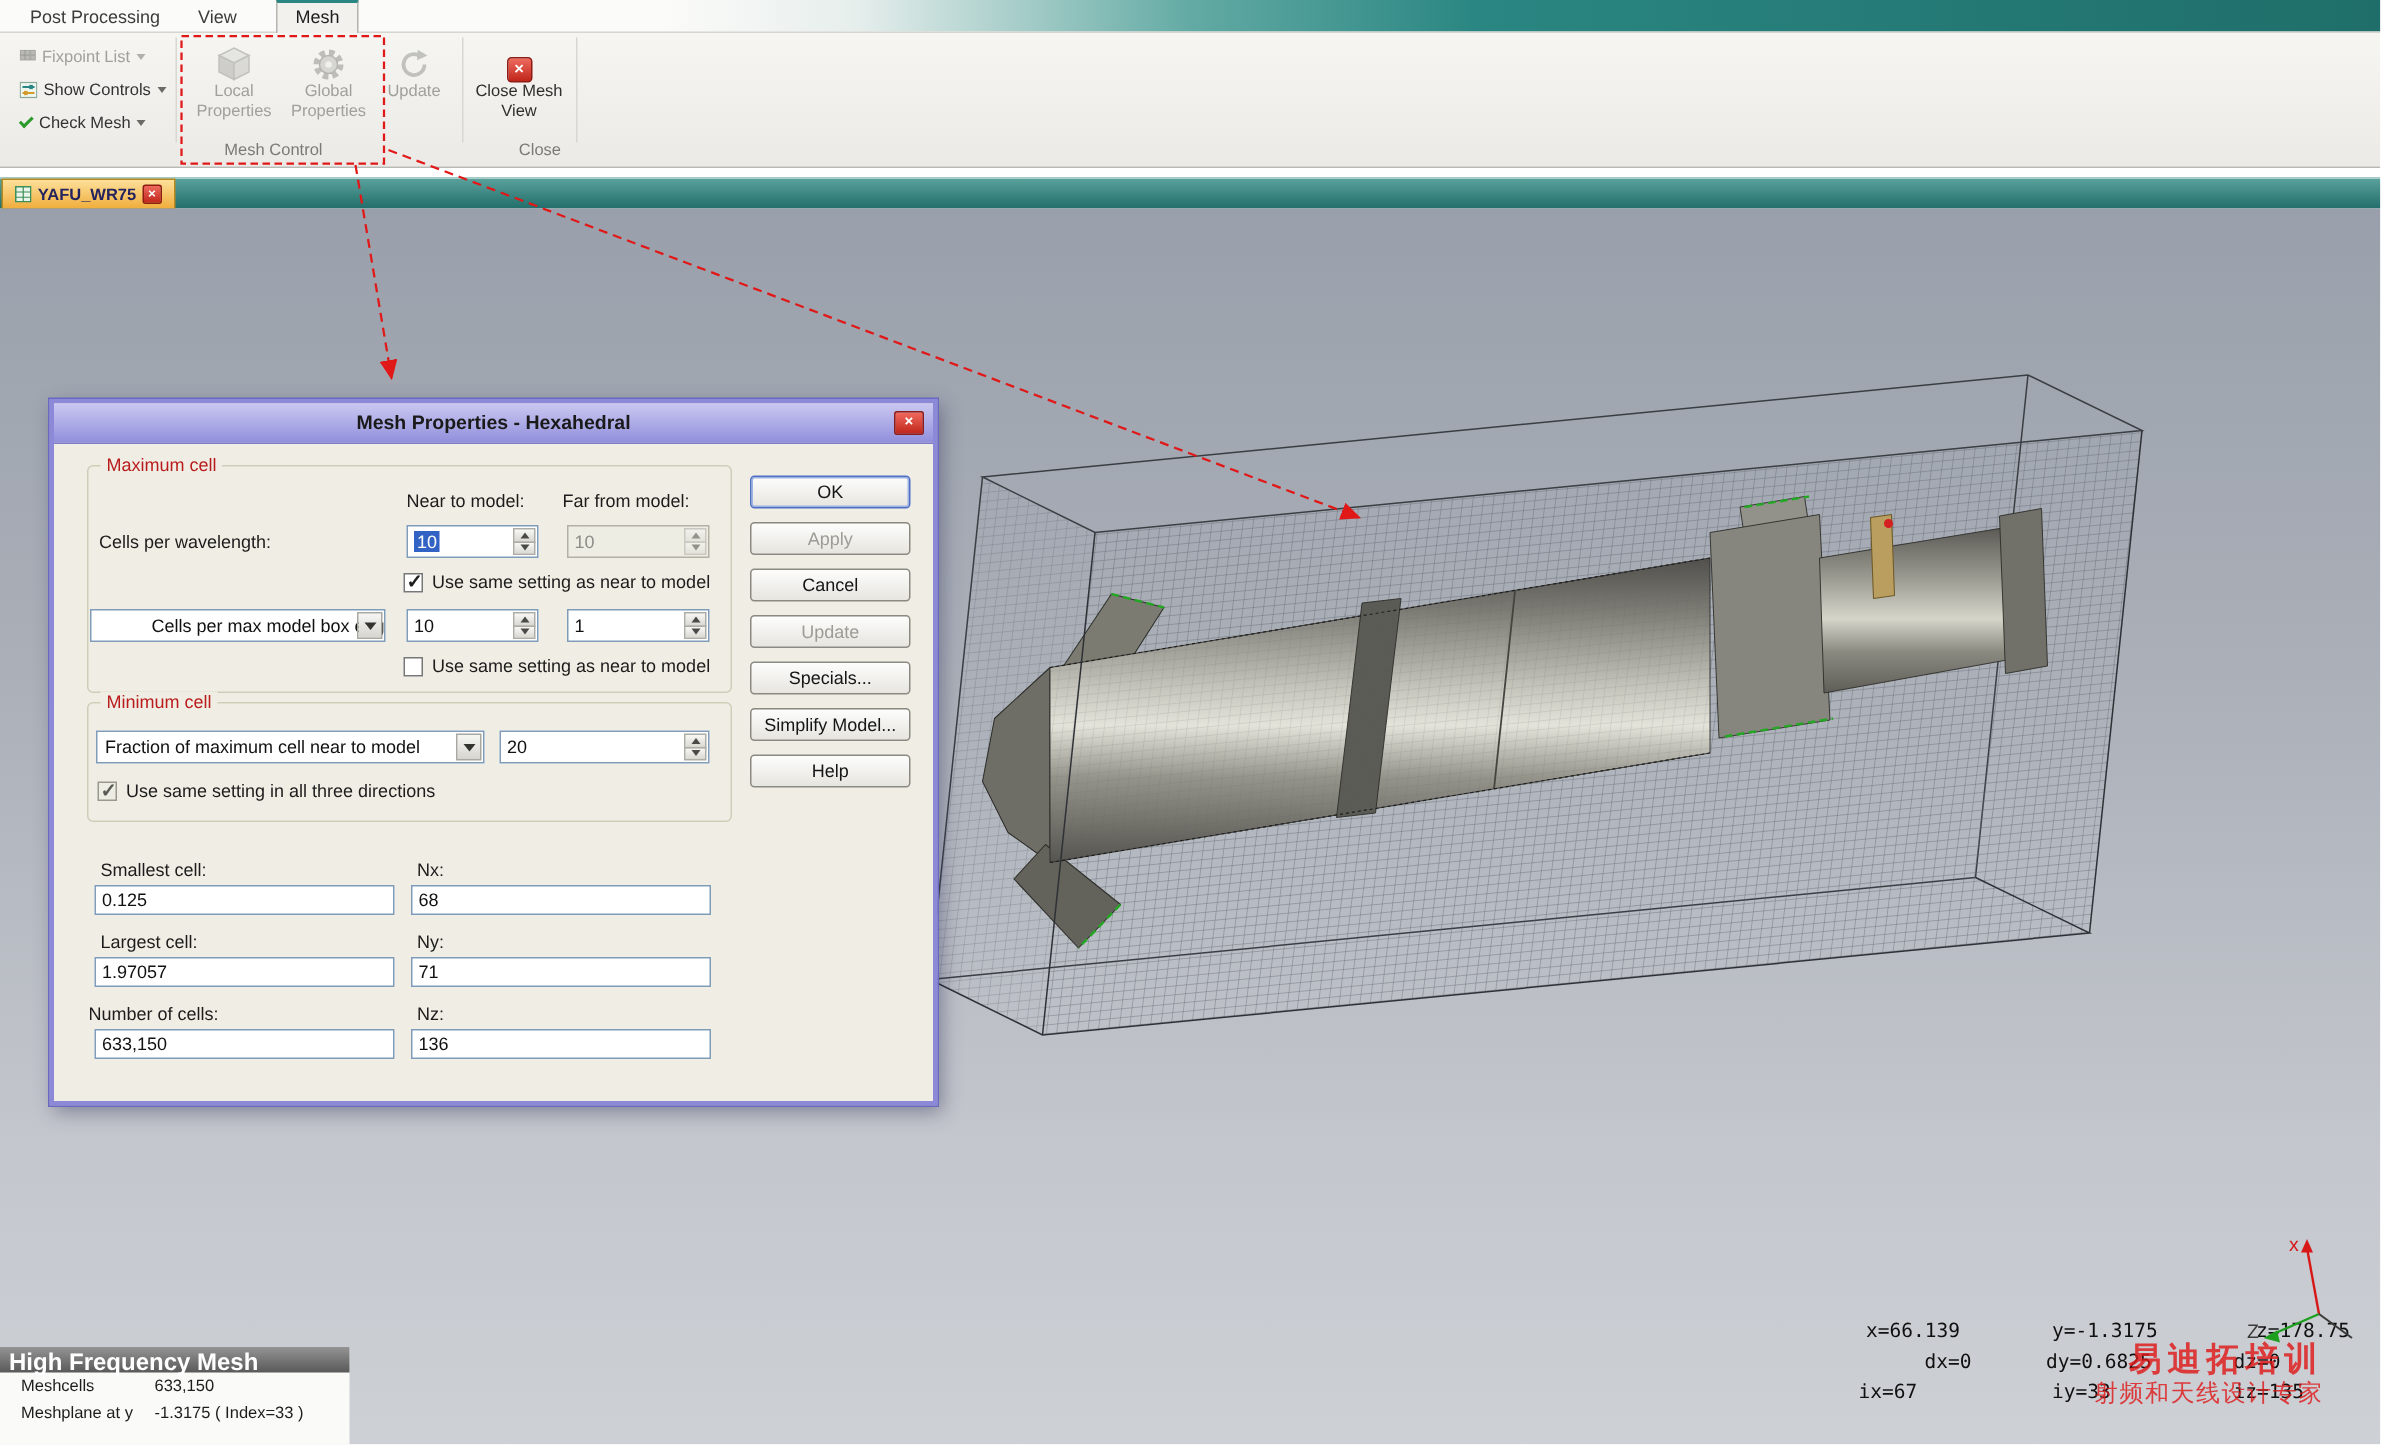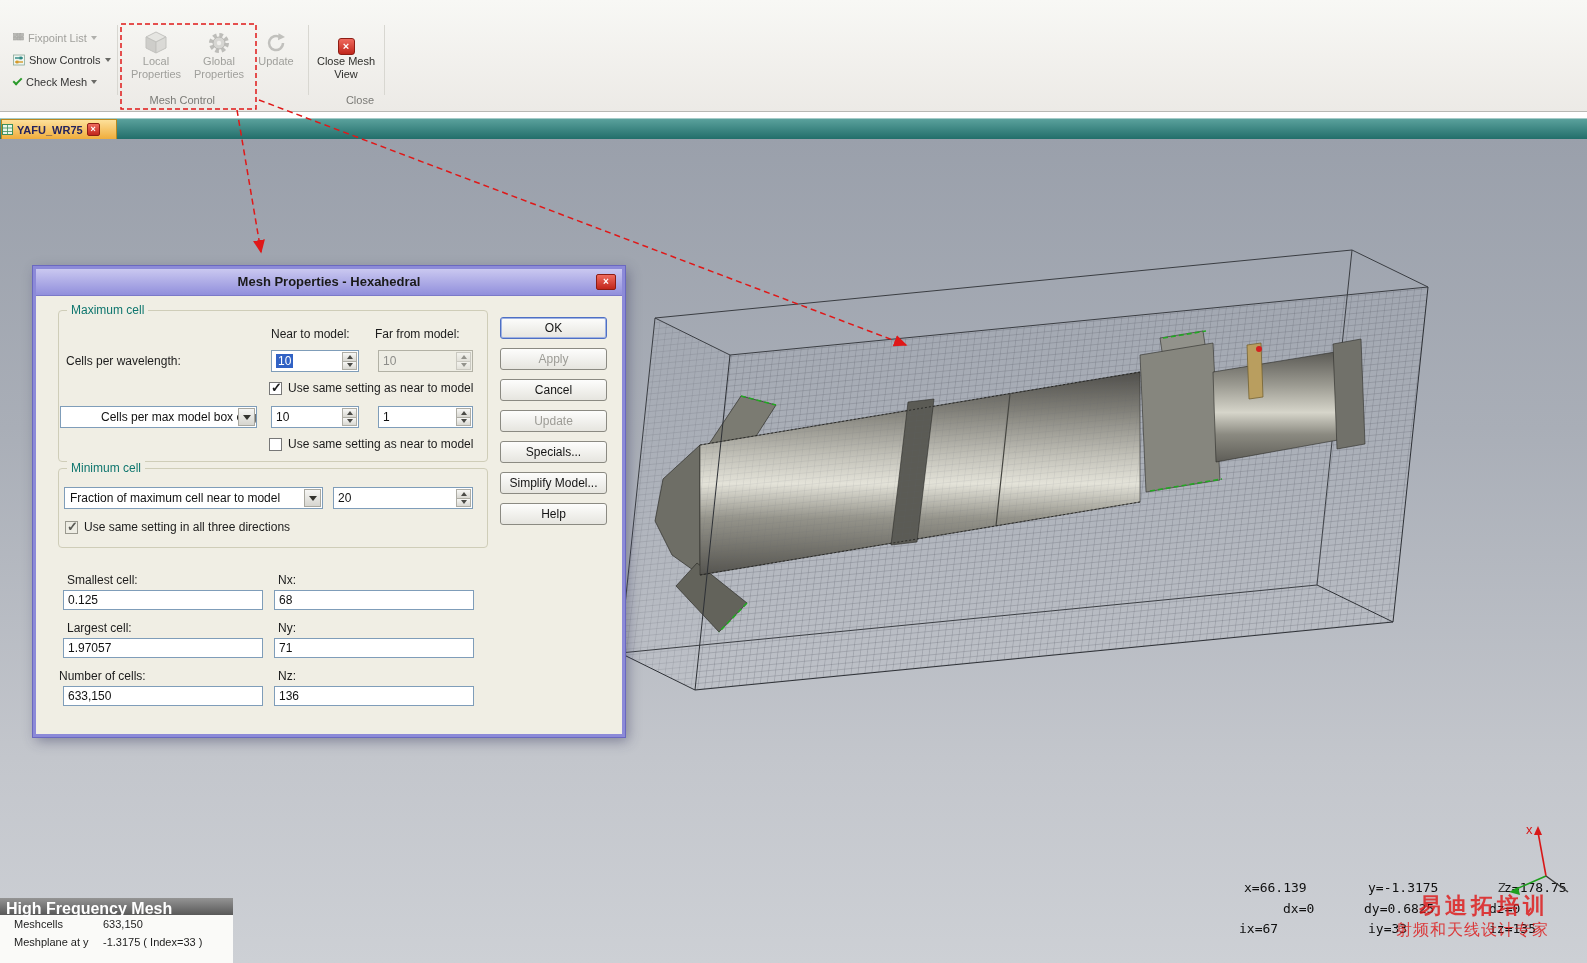--- a/index.html
+++ b/index.html
@@ -21,21 +21,21 @@
   .caret{width:0;height:0;border-left:3px solid transparent;border-right:3px solid transparent;border-top:4px solid #6a6a66;}
   .small-btn.disabled .caret{border-top-color:#b0b0ac;}
   .big-btn{position:absolute;top:25px;height:72px;display:flex;flex-direction:column;align-items:center;font-size:11px;line-height:13px;text-align:center;color:#2f2f2c;cursor:default;}
   .big-btn .bicon{height:30px;display:flex;align-items:flex-end;justify-content:center;}
   .big-btn.disabled{color:#a0a09c;}
   .checkmark{display:inline-block;width:9px;height:5px;border-left:2px solid #2a9a2a;border-bottom:2px solid #2a9a2a;transform:rotate(-45deg);margin-top:-3px;}
   .closemesh-icon{width:17px;height:17px;border-radius:3px;background:linear-gradient(#ef6a5e,#c1261b);border:1px solid #8d1d14;color:#fff;font-weight:bold;font-size:11px;line-height:15px;text-align:center;}
 
   
   .doctabbar{position:absolute;left:0;top:118px;width:1587px;height:21px;background:linear-gradient(#5aa19c,#226e6a);border-top:1px solid #a5cbc8;}
-  .doctab{position:absolute;left:1px;top:0;height:21px;width:116px;background:linear-gradient(#fde09a,#f0ad3c);border:1px solid #b8891f;display:flex;align-items:center;gap:4px;padding:0 0;font-size:11px;font-weight:bold;color:#23235e;}
+  .doctab{position:absolute;left:1px;top:0;height:21px;width:116px;background:linear-gradient(#fde09a,#f0ad3c);border:1px solid #b8891f;display:flex;align-items:center;gap:4px;padding:0 0;font-size:11px;font-weight:bold;color:#23235e;justify-content:center;}
   .doctab-close{width:13px;height:13px;border-radius:2px;background:linear-gradient(#ef6a5e,#c1261b);border:1px solid #8d1d14;color:#fff;font-size:9px;line-height:11px;text-align:center;font-weight:bold;}
 
   
   .viewport{position:absolute;left:0;top:139px;width:1587px;height:824px;
     background:linear-gradient(180deg,#9aa0ab 0%,#a9aeb7 35%,#c3c6cc 75%,#cdd0d5 100%);}
   .scene{position:absolute;left:0;top:0;}
 
   
   .statuspanel{position:absolute;left:0;top:898px;width:233px;height:65px;background:#fafaf8;z-index:30;}
   .statusheader{height:17px;background:linear-gradient(#949494,#595959);color:#fff;font-size:16px;font-weight:bold;padding:2px 0 0 6px;}
@@ -48,21 +48,21 @@
   .watermark{position:absolute;right:38px;top:892px;z-index:40;color:rgba(222,25,25,.82);text-align:right;pointer-events:none;}
   .watermark .l1{font-size:22px;font-weight:bold;letter-spacing:4px;line-height:28px;}
   .watermark .l2{font-size:16px;letter-spacing:1px;line-height:20px;}
 
   
   .dialog{position:absolute;left:33px;top:266px;width:592px;height:471px;background:#f0eee4;border:3px solid #8c8ad8;outline:1px solid #6a68c0;box-shadow:3px 4px 12px rgba(50,50,90,.45);z-index:50;}
   .dialog-title{position:relative;height:27px;background:linear-gradient(#cac8f0,#918fdc);border-bottom:1px solid #7b79c8;text-align:center;font-size:13px;font-weight:600;color:#1a1a1a;line-height:26px;}
   .dialog-close{position:absolute;right:6px;top:5px;width:20px;height:16px;border-radius:2px;background:linear-gradient(#ef6a5e,#c1261b);border:1px solid #8d1d14;color:#fff;font-size:10px;font-weight:bold;line-height:14px;text-align:center;}
   .dlg-body{position:absolute;left:0;top:27px;right:0;bottom:0;}
   .group{position:absolute;border:1px solid #cfcdb8;border-radius:4px;}
-  .group-legend{position:absolute;top:-8px;left:8px;background:#f0eee4;padding:0 4px;font-size:12px;color:#0f766e;}
+  .group-legend{position:absolute;top:-8px;left:8px;background:#f0eee4;padding:0 4px;font-size:12px;color:#b91c1c;}
   .dlab{position:absolute;font-size:12px;color:#1c1c1c;white-space:nowrap;}
   .tfield{position:absolute;height:22px;background:#fff;border:1px solid #7f9db9;font-size:12px;color:#111;display:flex;align-items:center;padding:0 16px 0 4px;}
   .tfield.nospin{padding-right:4px;}
   .tfield.disabled{background:#eeede4;color:#8d8d89;border-color:#b2b1a5;}
   .sel{background:#3162c4;color:#fff;padding:0 2px;}
   .spin{position:absolute;right:1px;top:1px;bottom:1px;width:15px;display:flex;flex-direction:column;}
   .spin>div{flex:1;background:linear-gradient(#f7f7f5,#d9d8d2);border:1px solid #aeada5;position:relative;}
   .spin>div+div{margin-top:-1px;}
   .spin>div::after{content:"";position:absolute;left:50%;top:50%;transform:translate(-50%,-50%);border-left:3px solid transparent;border-right:3px solid transparent;}
   .spin .up::after{border-bottom:4px solid #4a4a46;}
@@ -83,20 +83,25 @@
   
   .annotations{position:absolute;left:0;top:0;z-index:100;pointer-events:none;}
   .axiswidget{position:absolute;left:1496px;top:816px;z-index:32;}
 </style>
 </head>
 <body>
 
 <div id="app">
 
   <div class="ribbon">
+    <div class="tabstrip">
+      <div class="tab" style="left:8px;">Post Processing</div>
+      <div class="tab" style="left:120px;">View</div>
+      <div class="tab active" style="left:184px;">Mesh</div>
+    </div>
 
     <div class="small-btn disabled" style="left:10px;top:29px;">
       <svg width="11" height="11" viewBox="0 0 11 11">
           <g fill="#b9b9b5" stroke="#9a9a96" stroke-width="0.5">
             <rect x="0.5" y="0.5" width="3" height="3"></rect>
             <rect x="4" y="0.5" width="3" height="3"></rect>
             <rect x="7.5" y="0.5" width="3" height="3"></rect>
             <rect x="0.5" y="4" width="3" height="3"></rect>
             <rect x="4" y="4" width="3" height="3"></rect>
             <rect x="7.5" y="4" width="3" height="3"></rect>

